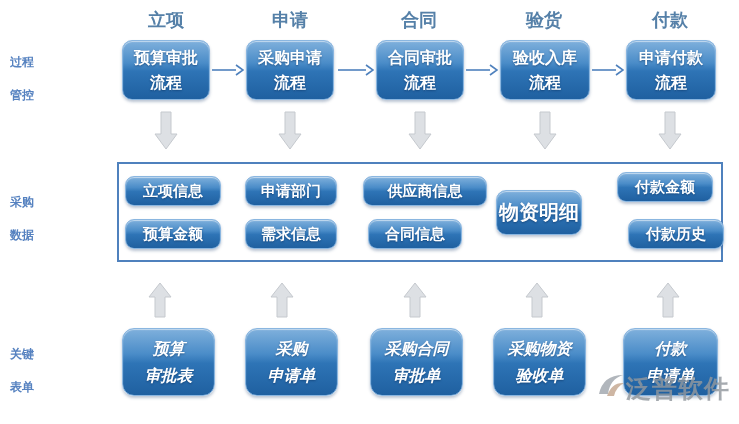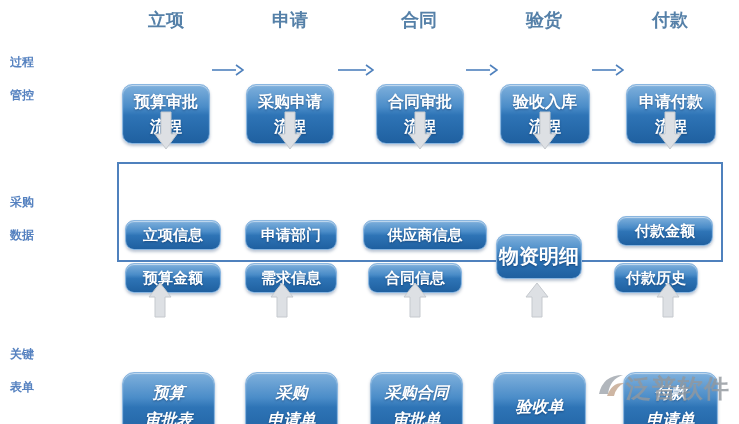--- a/index.html
+++ b/index.html
@@ -14,21 +14,20 @@
   .hdr {
     position:absolute; top:8px; width:90px; text-align:center;
     color:#5580a8; font-size:18px; font-weight:bold;
   }
   .btn {
     position:absolute; display:flex; flex-direction:column; align-items:center; justify-content:center;
     background:linear-gradient(180deg,#7fb0dc 0%,#4a8cc8 38%,#2e74b6 52%,#1f60a0 100%);
     border:1px solid #8ab6e0; color:#ffffff; font-weight:bold; text-align:center;
     box-shadow:0 2px 3px rgba(60,90,130,.35), inset 0 1px 1px rgba(255,255,255,.55);
     text-shadow:0 1px 2px rgba(0,30,70,.45);
-    margin-top:44px;
   }
   .btn-lg { width:88px; height:60px; border-radius:10px; font-size:16px; line-height:25px; }
   .btn-form { width:93px; height:68px; border-radius:12px; font-size:16px; line-height:27px;font-style:italic; }
   .btn-sm { height:30px; border-radius:9px; font-size:15px; line-height:28px; }
   .btn-mid { height:45px; border-radius:10px; font-size:20px; }
   .data-box {
     position:absolute; left:117px; top:162px; width:606px; height:100px;
     border:2px solid #4f81bd; background:#ffffff;
   }
   .harrow { position:absolute; top:64px; }
@@ -129,21 +128,21 @@
 
   <div class="btn btn-sm" style="left:245px;top:176px;width:92px">申请部门</div>
   <div class="btn btn-sm" style="left:245px;top:219px;width:92px">需求信息</div>
 
   <div class="btn btn-sm" style="left:363px;top:176px;width:124px">供应商信息</div>
   <div class="btn btn-sm" style="left:368px;top:219px;width:94px">合同信息</div>
 
   <div class="btn btn-mid" style="left:496px;top:190px;width:86px">物资明细</div>
 
   <div class="btn btn-sm" style="left:617px;top:172px;width:96px">付款金额</div>
-  <div class="btn btn-sm" style="left:614px;top:219px;width:84px">付款历史</div>
+  <div class="btn btn-sm" style="left:628px;top:219px;width:96px">付款历史</div>
 
   <svg class="varrow" style="left:148px;top:282px" width="24" height="36">
     <polygon points="12,1 23,15 17,15 17,35 7,35 7,15 1,15" fill="#dde0e4" stroke="#c5c9ce" stroke-width="1"></polygon>
   </svg>
   <svg class="varrow" style="left:270px;top:282px" width="24" height="36">
     <polygon points="12,1 23,15 17,15 17,35 7,35 7,15 1,15" fill="#dde0e4" stroke="#c5c9ce" stroke-width="1"></polygon>
   </svg>
   <svg class="varrow" style="left:403px;top:282px" width="24" height="36">
     <polygon points="12,1 23,15 17,15 17,35 7,35 7,15 1,15" fill="#dde0e4" stroke="#c5c9ce" stroke-width="1"></polygon>
   </svg>
@@ -160,20 +159,21 @@
   </div>
   <div class="btn btn-form" style="left:245px;top:328px">
     <div>采购</div>
     <div>申请单</div>
   </div>
   <div class="btn btn-form" style="left:370px;top:328px">
     <div>采购合同</div>
     <div>审批单</div>
   </div>
   <div class="btn btn-form" style="left:493px;top:328px">
+    <div>采购物资</div>
     <div>验收单</div>
   </div>
   <div class="btn btn-form" style="left:623px;top:328px;width:95px">
     <div>付款</div>
     <div>申请单</div>
   </div>
 
   <div class="wm">
     <svg class="wm-logo" width="30" height="30">
       <path d="M3 24 Q7 5 27 5 Q14 9 12 24 Z" fill="#a3a9b0" opacity="0.85"></path>

